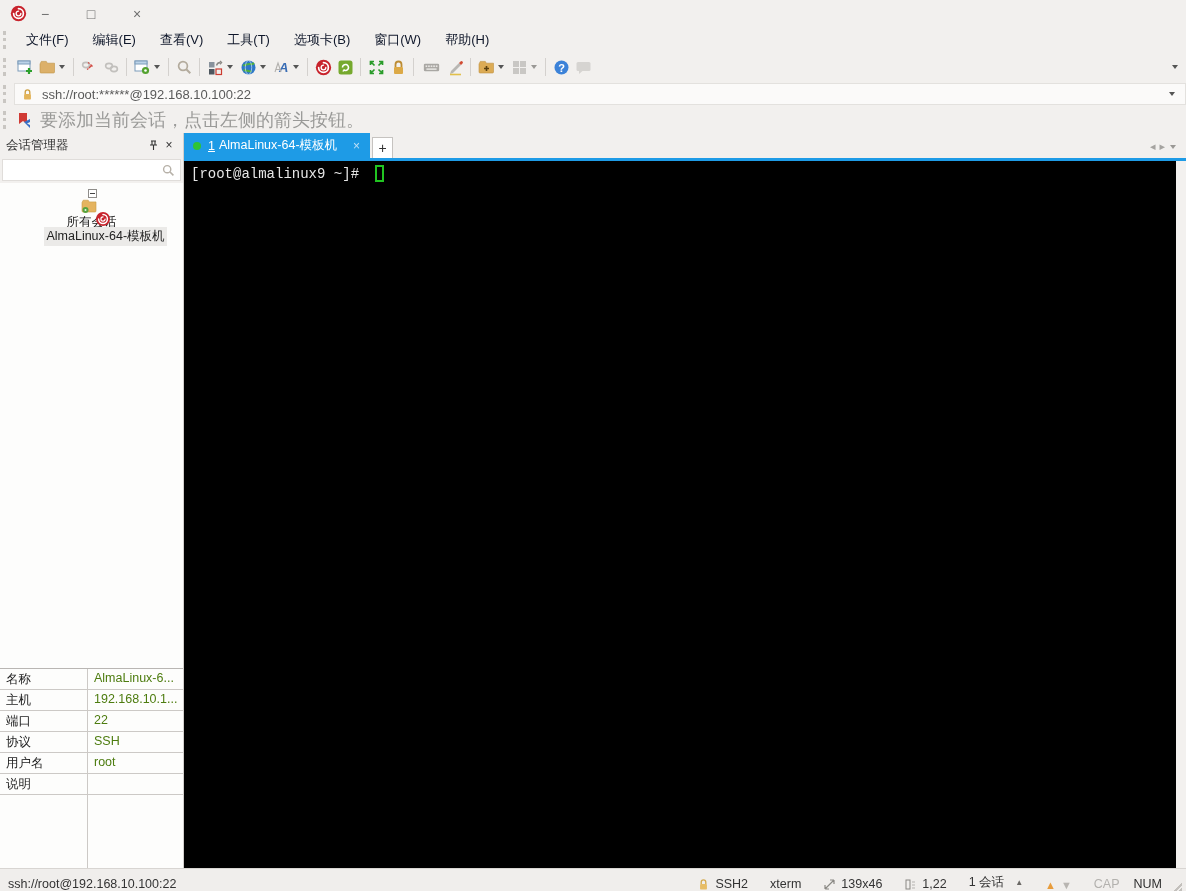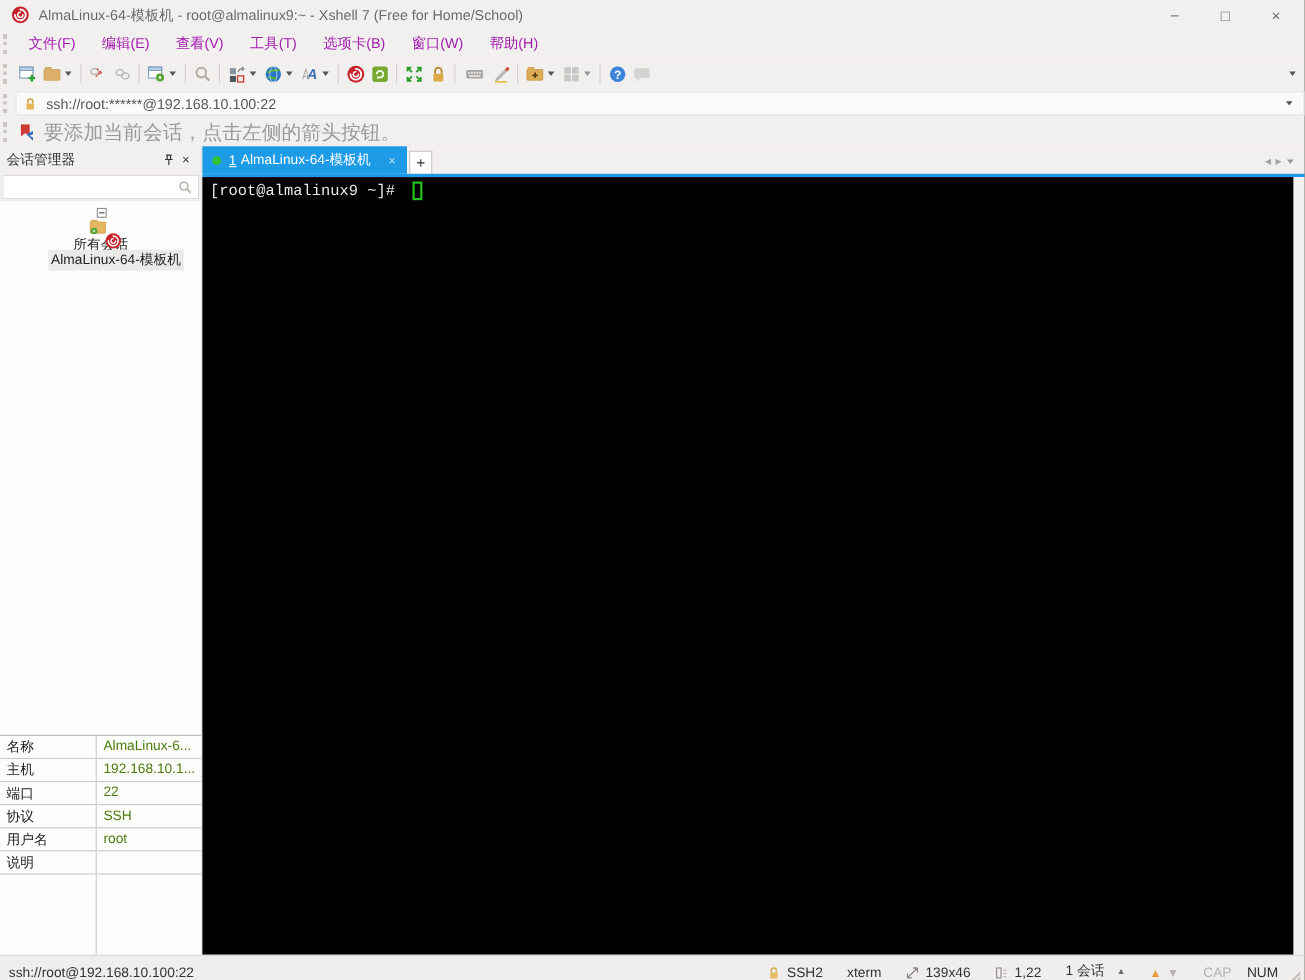--- a/index.html
+++ b/index.html
@@ -13,21 +13,21 @@
   .titlebar .title { color:#6b6b6b; font-size:13px; flex:1; white-space:nowrap; overflow:hidden; }
   .win-btns { display:flex; align-items:center; gap:26px; margin-right:10px; color:#6e6e6e; }
   .win-btn { font-size:14px; width:20px; text-align:center; cursor:default; }
 
   
   .bar { display:flex; align-items:center; flex:none; background:#f2f0ee; }
   .grip { width:6px; height:18px; border-left:3px dotted #c9c6c2; margin:0 5px 0 3px; flex:none; }
 
   
   .menubar { height:26px; }
-  .menu-item { padding:3px 10px; margin:0 2px; color:#a21caf; cursor:default; }
+  .menu-item { padding:3px 10px; margin:0 2px; color:#0f172a; cursor:default; }
 
   
   .toolbar { height:28px; }
   .tb { width:22px; height:24px; display:flex; align-items:center; justify-content:center; flex:none; }
   .tb svg { width:17px; height:17px; display:block; }
   .tb.wide { width:26px; }
   .dd { width:0; height:0; border-left:3.5px solid transparent; border-right:3.5px solid transparent;
         border-top:4px solid #555; margin:0 4px 0 1px; flex:none; }
   .dd.dim { border-top-color:#9a9895; }
   .sep { width:1px; height:18px; background:#d4d1ce; margin:0 4px; flex:none; }
@@ -115,21 +115,20 @@
 </style>
 </head>
 <body>
 
 <div class="titlebar">
   <svg class="app-icon" viewBox="0 0 16 16">
     <circle cx="8" cy="8" r="7.2" fill="#c8232c"></circle>
     <path d="M8 3.4a4.6 4.6 0 1 1-4.6 4.6" fill="none" stroke="#fff" stroke-width="1.6" stroke-linecap="round"></path>
     <path d="M8 5.8a2.2 2.2 0 1 0 2.2 2.2" fill="none" stroke="#fff" stroke-width="1.3" stroke-linecap="round"></path>
   </svg>
-  <div class="title">AlmaLinux-64-模板机 - root@almalinux9:~ - Xshell 7 (Free for Home/School)</div>
   <div class="win-btns">
     <div class="win-btn">−</div>
     <div class="win-btn">□</div>
     <div class="win-btn">×</div>
   </div>
 </div>
 
 <div class="bar menubar">
   <div class="grip"></div>
   <div class="menu-item">文件(F)</div>

